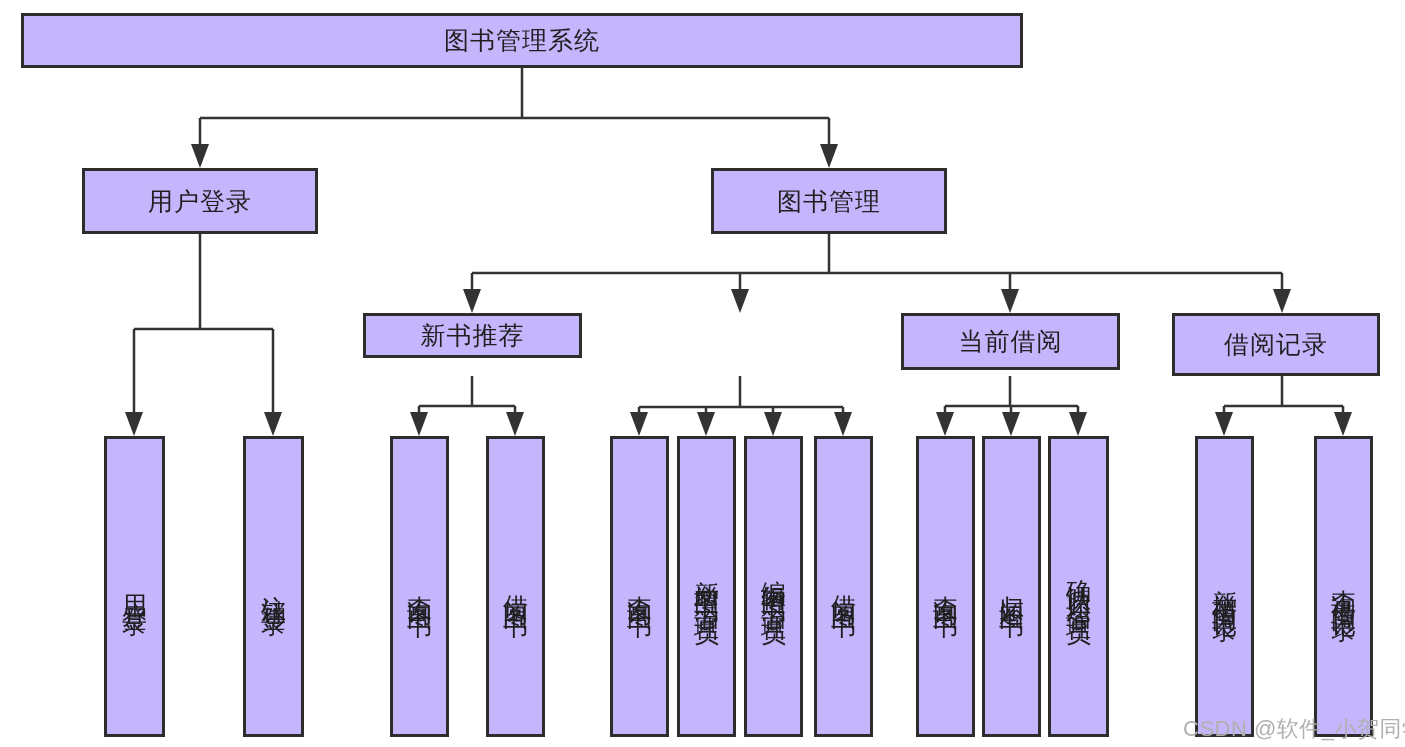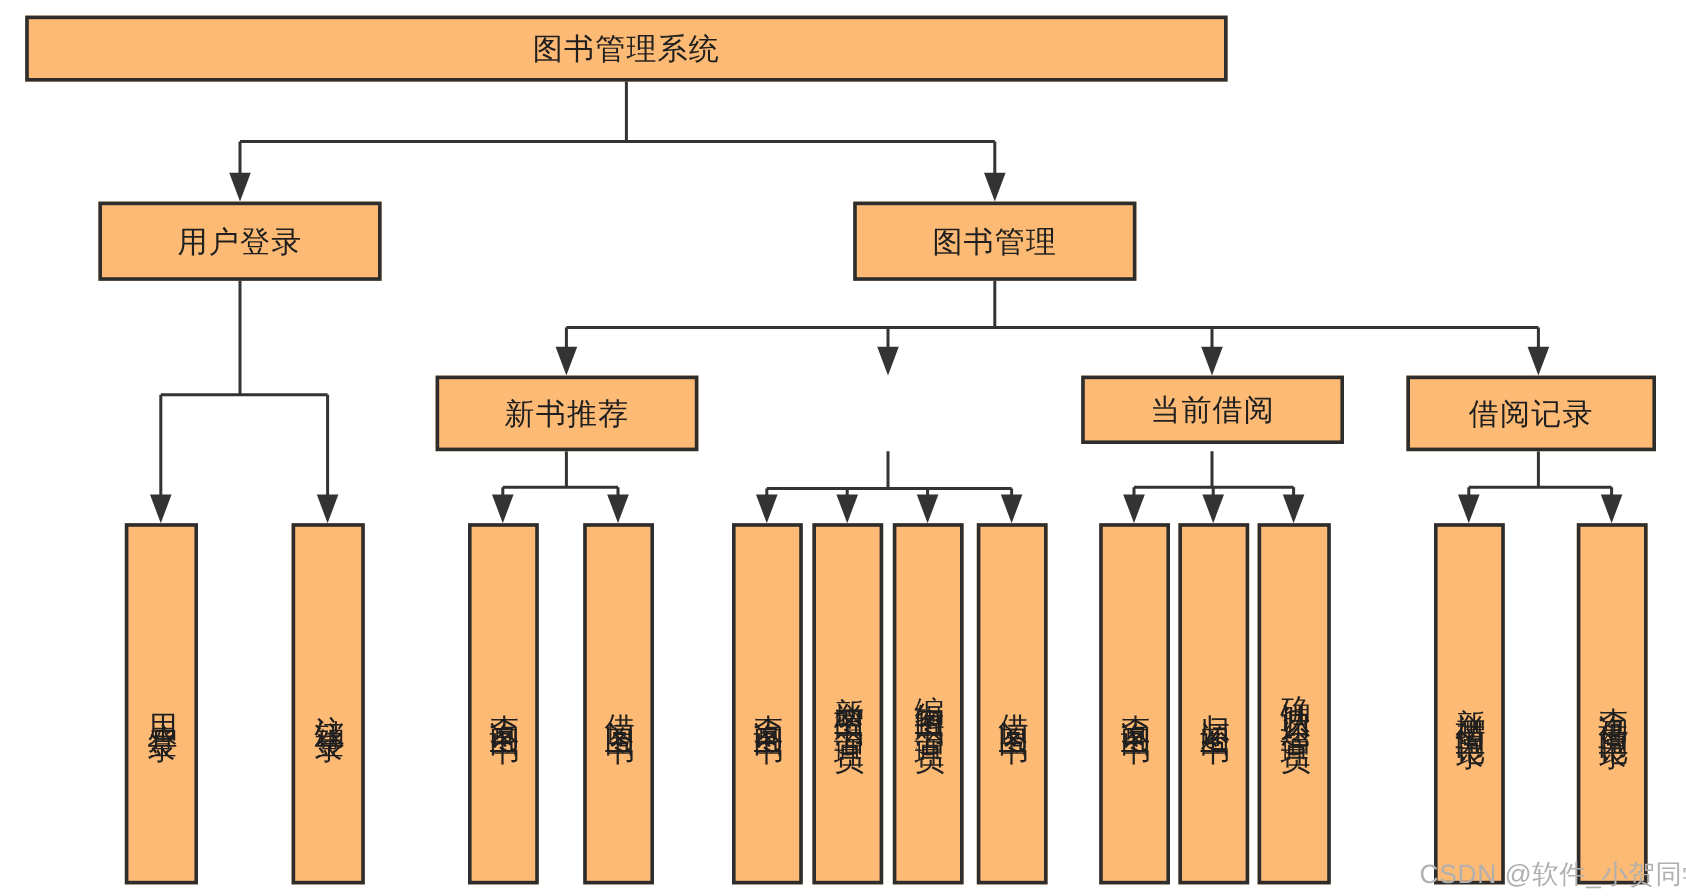--- a/index.html
+++ b/index.html
@@ -2,21 +2,21 @@
 <html><head>
 <meta charset="utf-8">
 <style>
   html,body{margin:0;padding:0;background:#ffffff;}
   #stage{
     position:relative;width:1405px;height:747px;background:#ffffff;overflow:hidden;
     font-family:"Liberation Sans","DejaVu Sans",sans-serif;color:#1f1f1f;
   }
   #connectors{position:absolute;left:0;top:0;width:1405px;height:747px;z-index:1;}
   .node{
-    position:absolute;box-sizing:border-box;border:3px solid #2d2d2d;background:#fdba74;
+    position:absolute;box-sizing:border-box;border:3px solid #2d2d2d;background:#c4b5fd;
     display:flex;align-items:center;justify-content:center;z-index:2;
   }
   .hnode{font-size:25px;letter-spacing:1px;}
   .hnode .lbl{white-space:nowrap;}
   .leaf{top:436px;height:301px;}
   .leaf .vlbl{
     writing-mode:vertical-rl;text-orientation:mixed;letter-spacing:6px;
     font-size:25px;line-height:1;white-space:nowrap;
   }
   #watermark{
@@ -66,21 +66,21 @@
     <span class="lbl">图书管理系统</span>
   </div>
 
   <div class="node hnode" style="left:82px;top:168px;width:236px;height:66px;">
     <span class="lbl">用户登录</span>
   </div>
   <div class="node hnode" style="left:711px;top:168px;width:236px;height:66px;text-align:right;">
     <span class="lbl">图书管理</span>
   </div>
 
-  <div class="node hnode" style="left:363px;top:313px;width:219px;height:63px;">
+  <div class="node hnode" style="left:363px;top:313px;width:219px;height:45px;">
     <span class="lbl">新书推荐</span>
   </div>
   <div class="node hnode" style="left:901px;top:313px;width:219px;height:57px;">
     <span class="lbl">当前借阅</span>
   </div>
   <div class="node hnode" style="left:1172px;top:313px;width:208px;height:63px;">
     <span class="lbl">借阅记录</span>
   </div>
 
   <div class="node leaf" style="left:104px;width:61px;">

